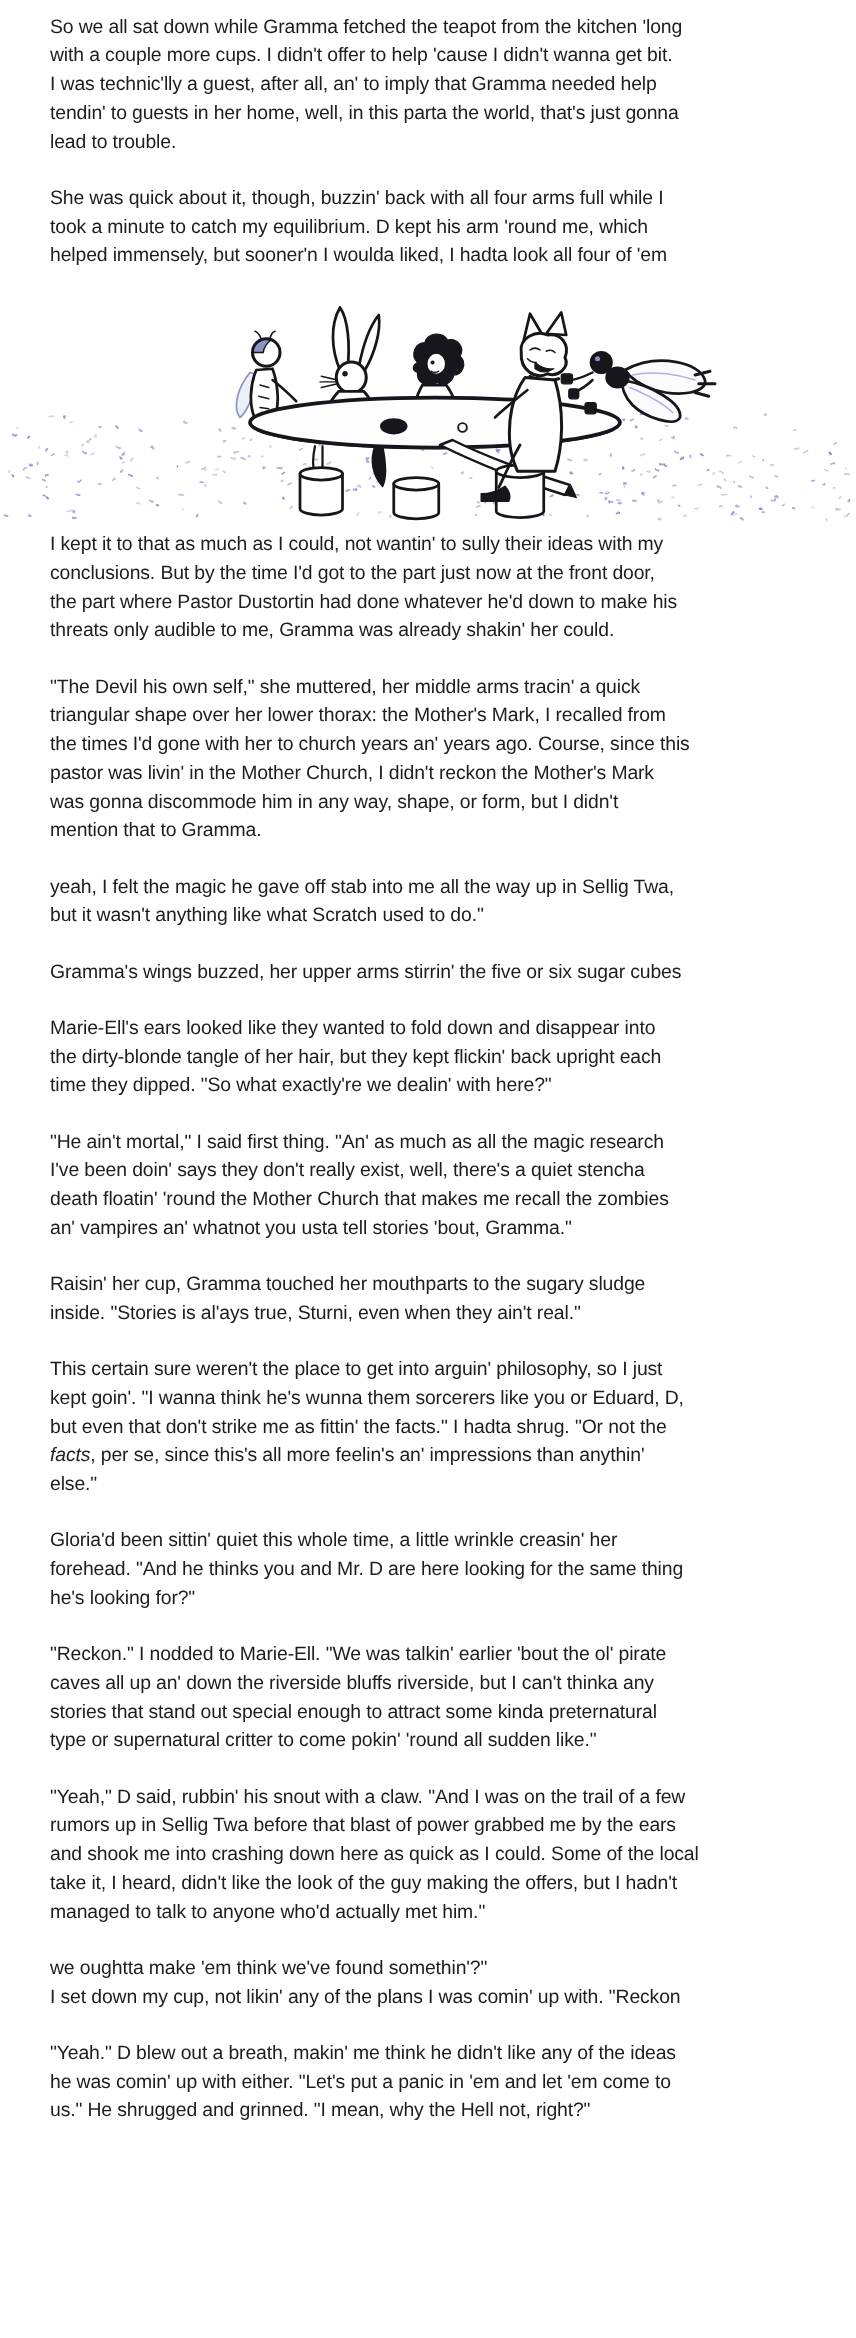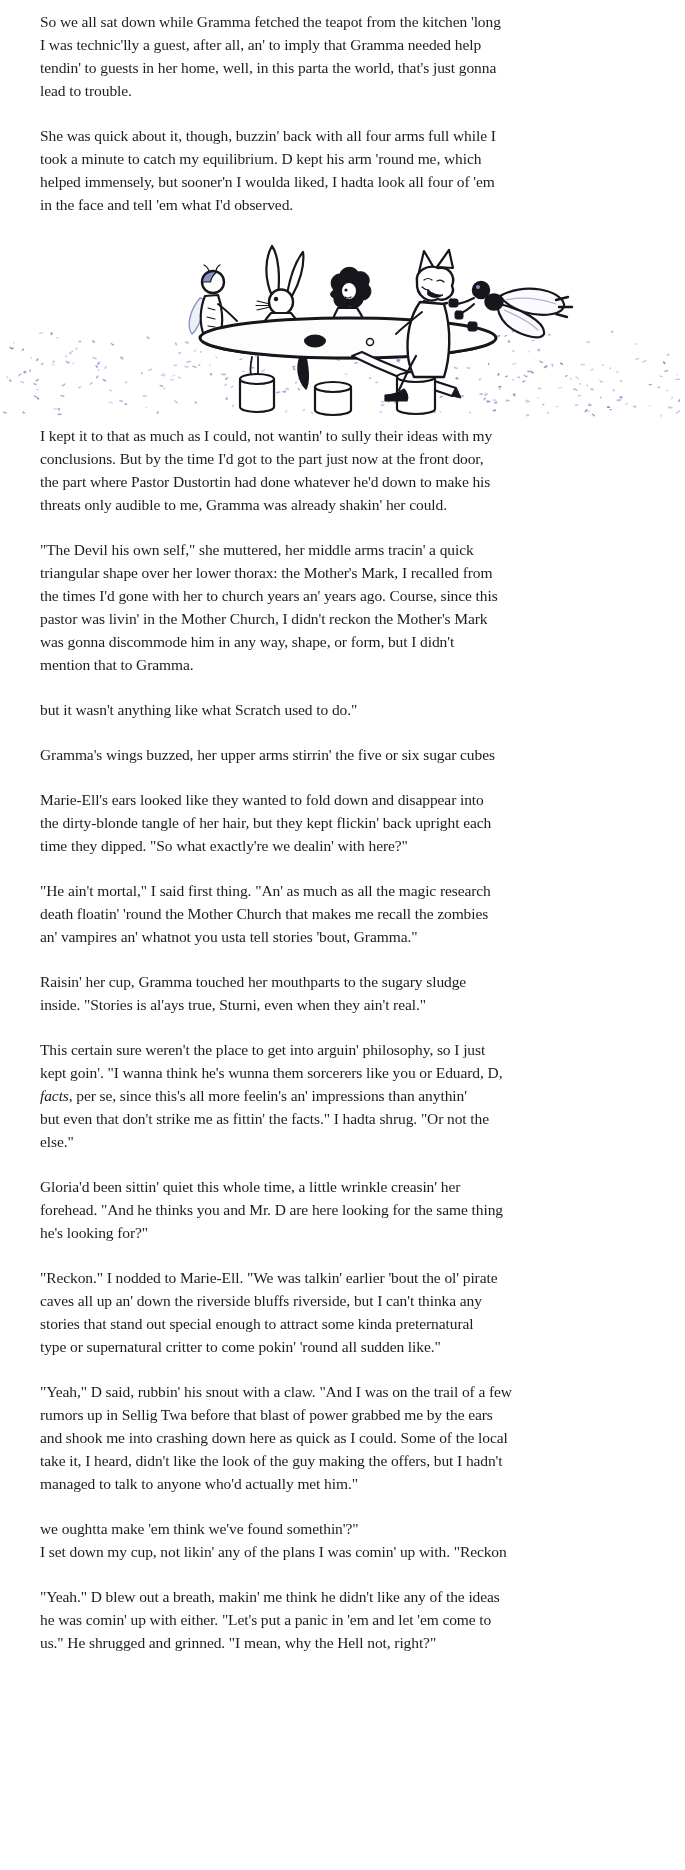--- a/index.html
+++ b/index.html
@@ -9,47 +9,47 @@
     overflow: hidden;
     font-family: "Liberation Sans", sans-serif;
     color: #1d1d1f;
   }
   .story {
     padding: 10px 28px 0 40px;
     font-size: 15.5px;
     line-height: 23px;
     letter-spacing: -0.1px;
   }
-  .para { margin: 0 0 22px 0; font-family: Liberation Serif, serif; }
+  .para { margin: 0 0 22px 0; }
   .line { white-space: pre; }
   .line i { font-style: italic; }
   figure.illus {
     margin: 0 0 6px -40px;
     width: 685px; height: 180px;
     padding: 0;
   }
   figure.illus svg { display: block; width: 685px; height: 180px; }
 </style>
 </head>
 <body>
 
 <main class="story">
 
   <section id="story-top">
       <div class="para">
         <div class="line">So we all sat down while Gramma fetched the teapot from the kitchen 'long</div>
+        <div class="line">with a couple more cups. I didn't offer to help 'cause I didn't wanna get bit.</div>
         <div class="line">I was technic'lly a guest, after all, an' to imply that Gramma needed help</div>
         <div class="line">tendin' to guests in her home, well, in this parta the world, that's just gonna</div>
         <div class="line">lead to trouble.</div>
       </div>
       <div class="para">
         <div class="line">She was quick about it, though, buzzin' back with all four arms full while I</div>
         <div class="line">took a minute to catch my equilibrium. D kept his arm 'round me, which</div>
         <div class="line">helped immensely, but sooner'n I woulda liked, I hadta look all four of 'em</div>
-        <div class="line">in the face and tell 'em what I'd observed.</div>
       </div>
     </section>
 
   <figure class="illus" aria-label="Hand-drawn ink sketch: a small fly-person, a long-eared rabbit, a curly-haired human and a cat-eared figure seated on cylindrical stools around an oval table, with a winged fly hovering at right, above a band of scattered pale-blue speckles">
     <svg viewBox="0 0 685 180" xmlns="http://www.w3.org/2000/svg" stroke-linecap="round" stroke-linejoin="round">
 
       <g id="speckles">
           <path d="M146.8 169.6 q -0.9 0.2 -0.8 -0.6" stroke="#aab3dc" stroke-width="1.22" fill="none" opacity="0.51"></path>
           <path d="M293.5 129.3 q -1.0 -0.8 1.2 -0.7" stroke="#7e88c2" stroke-width="1.67" fill="none" opacity="0.72"></path>
           <path d="M586.9 147.2 q 0.2 -0.2 0.7 0.6" stroke="#aab3dc" stroke-width="1.22" fill="none" opacity="0.92"></path>
@@ -420,44 +420,46 @@
       </div>
       <div class="para">
         <div class="line">"The Devil his own self," she muttered, her middle arms tracin' a quick</div>
         <div class="line">triangular shape over her lower thorax: the Mother's Mark, I recalled from</div>
         <div class="line">the times I'd gone with her to church years an' years ago. Course, since this</div>
         <div class="line">pastor was livin' in the Mother Church, I didn't reckon the Mother's Mark</div>
         <div class="line">was gonna discommode him in any way, shape, or form, but I didn't</div>
         <div class="line">mention that to Gramma.</div>
       </div>
       <div class="para">
+        <div class="line">yeah, I felt the magic he gave off stab into me all the way up in Sellig Twa,</div>
         <div class="line">but it wasn't anything like what Scratch used to do."</div>
       </div>
       <div class="para">
         <div class="line">Gramma's wings buzzed, her upper arms stirrin' the five or six sugar cubes</div>
       </div>
       <div class="para">
         <div class="line">Marie-Ell's ears looked like they wanted to fold down and disappear into</div>
         <div class="line">the dirty-blonde tangle of her hair, but they kept flickin' back upright each</div>
         <div class="line">time they dipped. "So what exactly're we dealin' with here?"</div>
       </div>
       <div class="para">
         <div class="line">"He ain't mortal," I said first thing. "An' as much as all the magic research</div>
+        <div class="line">I've been doin' says they don't really exist, well, there's a quiet stencha</div>
         <div class="line">death floatin' 'round the Mother Church that makes me recall the zombies</div>
         <div class="line">an' vampires an' whatnot you usta tell stories 'bout, Gramma."</div>
       </div>
       <div class="para">
         <div class="line">Raisin' her cup, Gramma touched her mouthparts to the sugary sludge</div>
         <div class="line">inside. "Stories is al'ays true, Sturni, even when they ain't real."</div>
       </div>
       <div class="para">
         <div class="line">This certain sure weren't the place to get into arguin' philosophy, so I just</div>
         <div class="line">kept goin'. "I wanna think he's wunna them sorcerers like you or Eduard, D,</div>
+        <div class="line">but even that don't strike me as fittin' the facts." I hadta shrug. "Or not the</div>
         <div class="line"><i>facts</i>, per se, since this's all more feelin's an' impressions than anythin'</div>
-        <div class="line">but even that don't strike me as fittin' the facts." I hadta shrug. "Or not the</div>
         <div class="line">else."</div>
       </div>
       <div class="para">
         <div class="line">Gloria'd been sittin' quiet this whole time, a little wrinkle creasin' her</div>
         <div class="line">forehead. "And he thinks you and Mr. D are here looking for the same thing</div>
         <div class="line">he's looking for?"</div>
       </div>
       <div class="para">
         <div class="line">"Reckon." I nodded to Marie-Ell. "We was talkin' earlier 'bout the ol' pirate</div>
         <div class="line">caves all up an' down the riverside bluffs riverside, but I can't thinka any</div>

